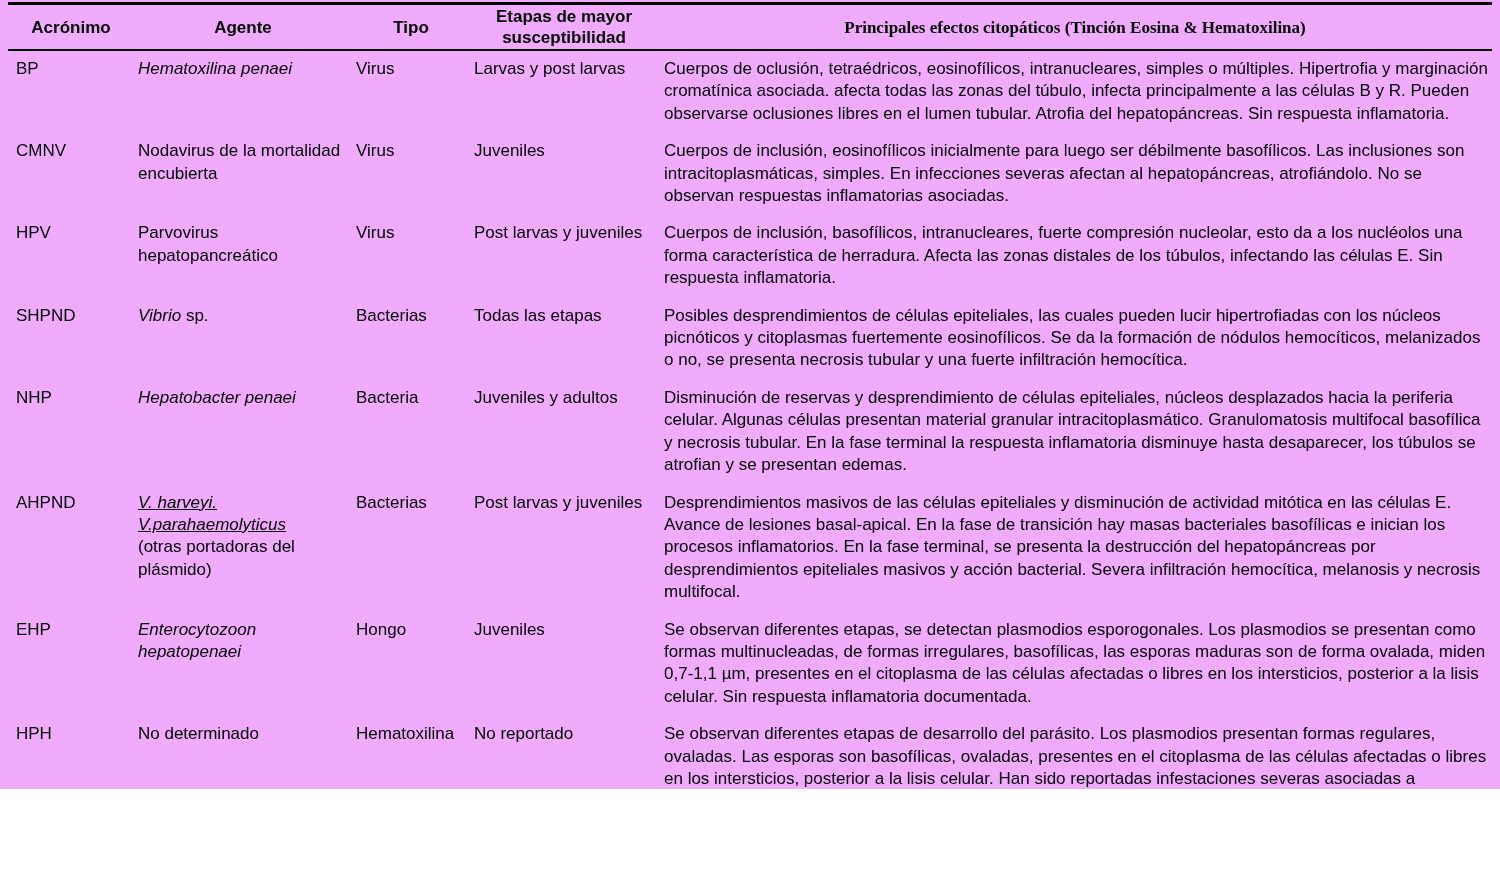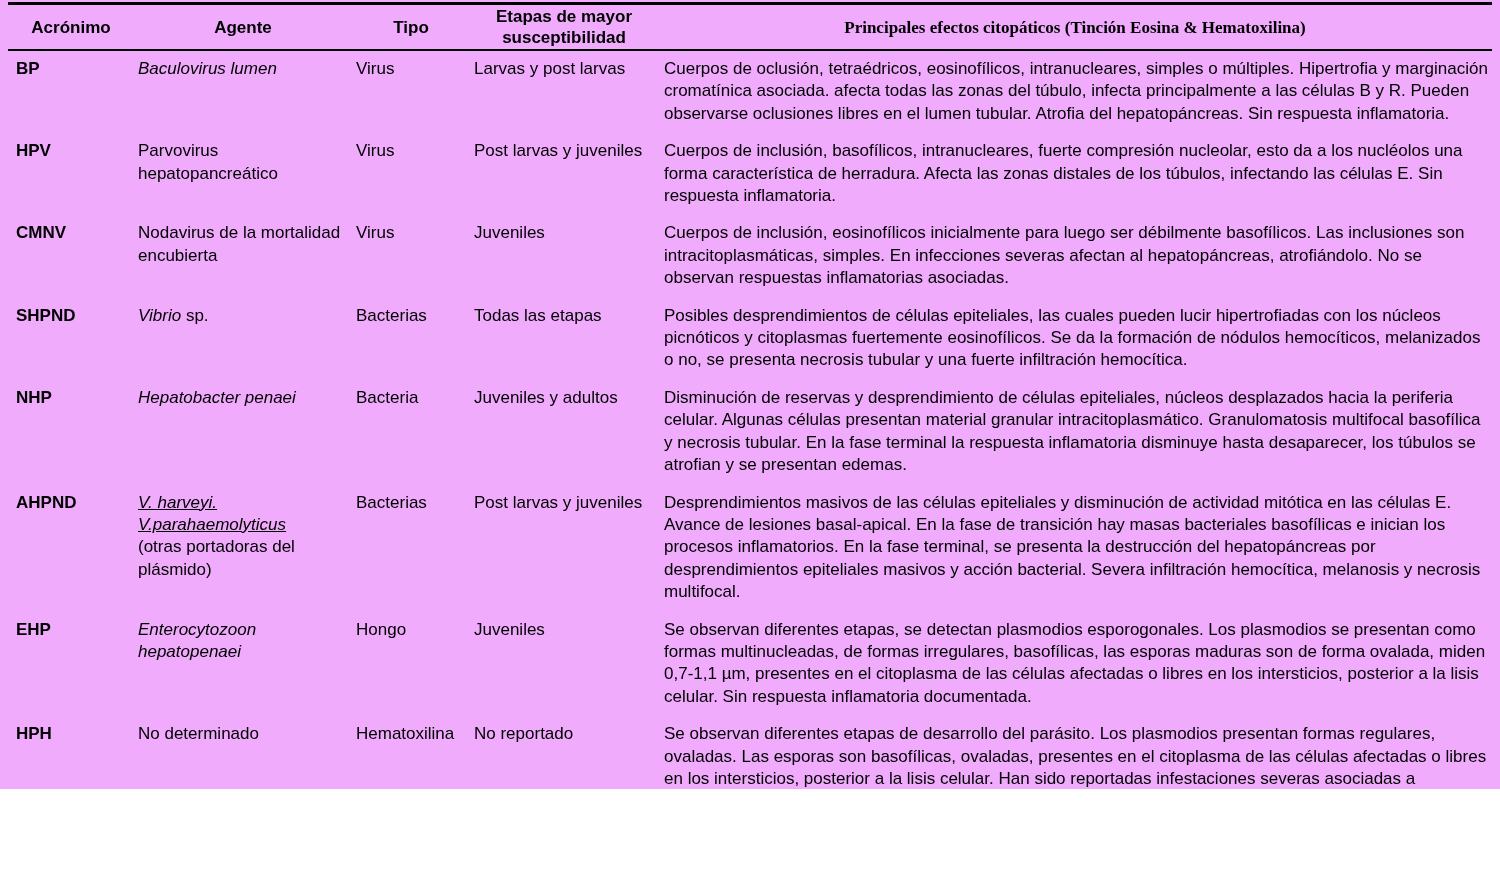--- a/index.html
+++ b/index.html
@@ -74,21 +74,21 @@
   }
 
   
   col.c-acr  { width: 126px; }
   col.c-age  { width: 218px; }
   col.c-tip  { width: 118px; }
   col.c-eta  { width: 188px; }
   col.c-efe  { width: 834px; }
 
   .cell-acr {
-    font-weight: bold;
+    font-weight: normal;
     padding-left: 8px !important;
   }
   .cell-age { padding-left: 4px !important; }
   .cell-tip { padding-left: 4px !important; }
   .cell-eta { padding-left: 4px !important; margin-top: 17px; }
   .cell-efe {
     text-align: justify;
     text-justify: inter-word;
     padding-left: 6px !important;
     padding-right: 2px !important;
@@ -133,46 +133,46 @@
           <span>susceptibilidad</span>
         </th>
         <th class="th-efe">Principales efectos citopáticos (Tinción Eosina &amp; Hematoxilina)</th>
       </tr>
     </thead>
     <tbody>
 
       <tr>
         <td class="cell-acr">BP</td>
         <td class="cell-age">
-            <span class="ital agente-line">Baculovirus lumen</span>
+            <span class="ital agente-line">Hematoxilina penaei</span>
           </td>
         <td class="cell-tip">Virus</td>
         <td class="cell-eta">Larvas y post larvas</td>
         <td class="cell-efe">
             <span>Cuerpos de oclusión, tetraédricos, eosinofílicos, intranucleares, simples o múltiples. Hipertrofia y marginación cromatínica asociada. afecta todas las zonas del túbulo, infecta principalmente a las células B y R. Pueden observarse oclusiones libres en el lumen tubular. Atrofia del hepatopáncreas. Sin respuesta inflamatoria.</span>
+          </td>
+      </tr>
+
+      <tr>
+        <td class="cell-acr">CMNV</td>
+        <td class="cell-age">Nodavirus de la mortalidad encubierta</td>
+        <td class="cell-tip">Virus</td>
+        <td class="cell-eta">Juveniles</td>
+        <td class="cell-efe">
+            <span>Cuerpos de inclusión, eosinofílicos inicialmente para luego ser débilmente basofílicos. Las inclusiones son intracitoplasmáticas, simples. En infecciones severas afectan al hepatopáncreas, atrofiándolo. No se observan respuestas inflamatorias asociadas.</span>
           </td>
       </tr>
 
       <tr>
         <td class="cell-acr">HPV</td>
         <td class="cell-age">Parvovirus hepatopancreático</td>
         <td class="cell-tip">Virus</td>
         <td class="cell-eta">Post larvas y juveniles</td>
         <td class="cell-efe">
             <span>Cuerpos de inclusión, basofílicos, intranucleares, fuerte compresión nucleolar, esto da a los nucléolos una forma característica de herradura. Afecta las zonas distales de los túbulos, infectando las células E. Sin respuesta inflamatoria.</span>
-          </td>
-      </tr>
-
-      <tr>
-        <td class="cell-acr">CMNV</td>
-        <td class="cell-age">Nodavirus de la mortalidad encubierta</td>
-        <td class="cell-tip">Virus</td>
-        <td class="cell-eta">Juveniles</td>
-        <td class="cell-efe">
-            <span>Cuerpos de inclusión, eosinofílicos inicialmente para luego ser débilmente basofílicos. Las inclusiones son intracitoplasmáticas, simples. En infecciones severas afectan al hepatopáncreas, atrofiándolo. No se observan respuestas inflamatorias asociadas.</span>
           </td>
       </tr>
 
       <tr>
         <td class="cell-acr">SHPND</td>
         <td class="cell-age"><span class="ital">Vibrio</span> <span>sp.</span></td>
         <td class="cell-tip">Bacterias</td>
         <td class="cell-eta">Todas las etapas</td>
         <td class="cell-efe">
             <span>Posibles desprendimientos de células epiteliales, las cuales pueden lucir hipertrofiadas con los núcleos picnóticos y citoplasmas fuertemente eosinofílicos. Se da la formación de nódulos hemocíticos, melanizados o no, se presenta necrosis tubular y una fuerte infiltración hemocítica.</span>

